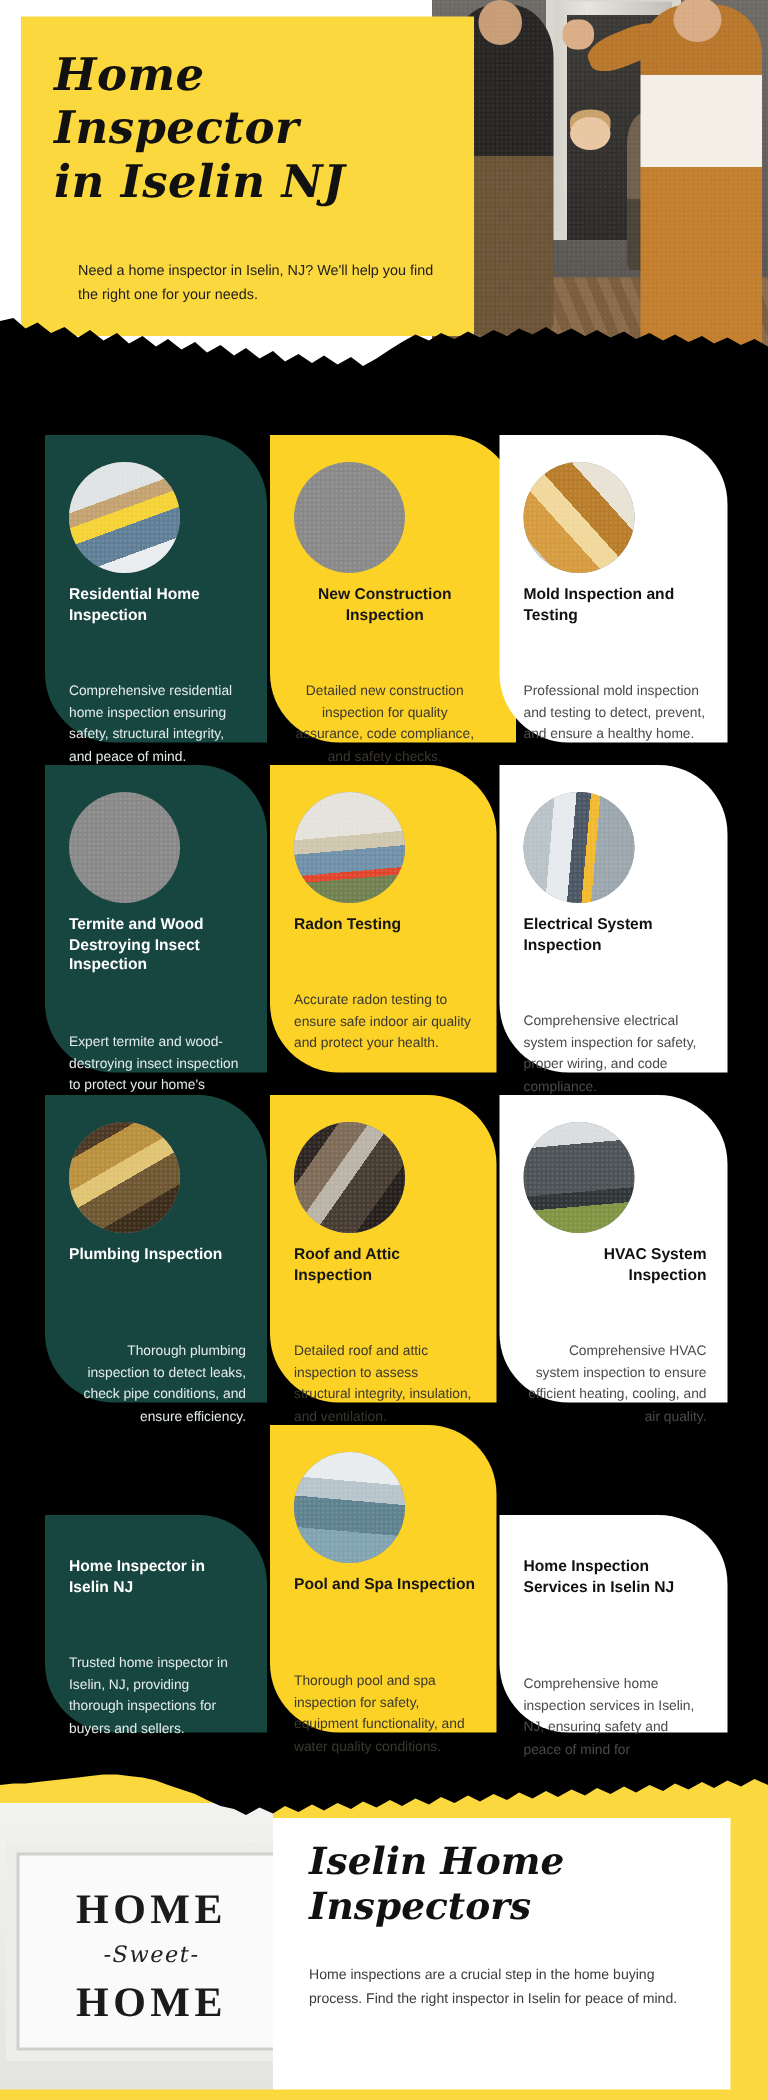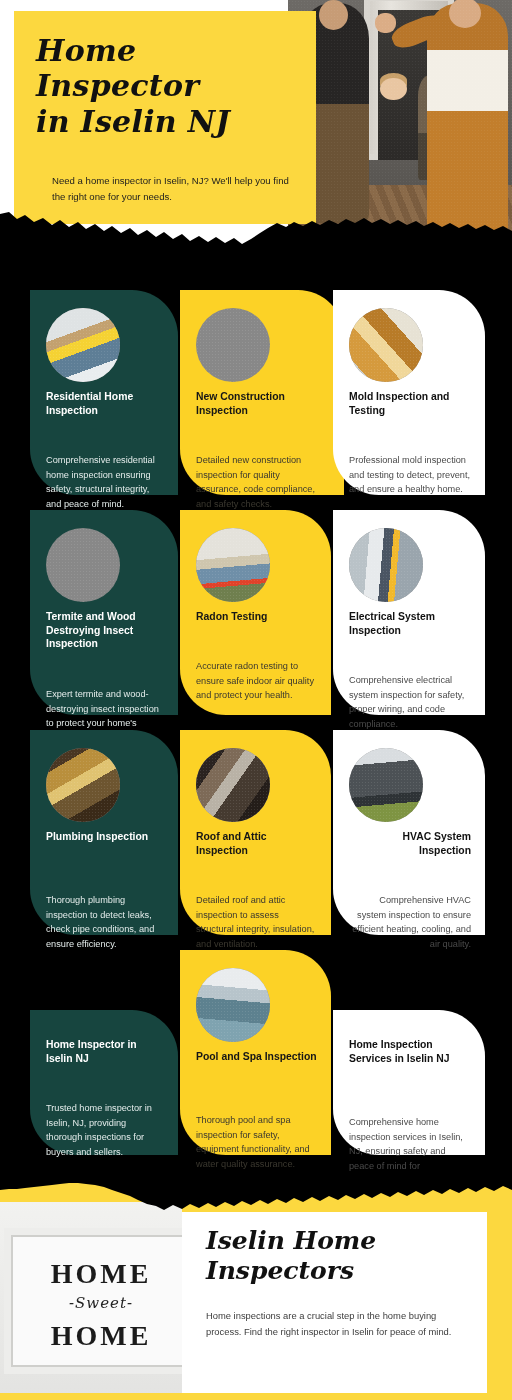--- a/index.html
+++ b/index.html
@@ -231,21 +231,21 @@
 
 <section id="grid">
     <div class="card teal r-diag" style="left: 30px; top: 40px; width: 148px; height: 205px;">
       <div class="card-img" style="left: 16px; top: 18px; width: 74px; height: 74px;">
         <div class="g" style="background: linear-gradient(160deg, rgb(223, 227, 228) 0px, rgb(223, 227, 228) 34%, rgb(195, 161, 111) 34%, rgb(195, 161, 111) 44%, rgb(245, 210, 51) 44%, rgb(245, 210, 51) 56%, rgb(94, 126, 150) 56%, rgb(94, 126, 150) 76%, rgb(233, 237, 239) 76%, rgb(233, 237, 239) 100%);"></div>
         <div class="dots"></div>
       </div>
       <div class="card-title" style="left: 16px; top: 100px; width: 118px;">Residential Home Inspection</div>
       <div class="card-body" style="left: 16px; top: 132px; width: 118px;">Comprehensive residential home inspection ensuring safety, structural integrity, and peace of mind.</div>
     </div>
-    <div class="card yellow r-diag" style="left: 180px; top: 40px; width: 164px; height: 205px;">
+    <div class="card yellow r-diag" style="left: 180px; top: 40px; width: 164px; height: 205px; text-align: center;">
       <div class="card-img" style="left: 16px; top: 18px; width: 74px; height: 74px;">
         <div class="g"></div>
         <div class="dots"></div>
       </div>
       <div class="card-title" style="left: 16px; top: 100px; width: 121px;">New Construction Inspection</div>
       <div class="card-body" style="left: 16px; top: 132px; width: 121px;">Detailed new construction inspection for quality assurance, code compliance, and safety checks.</div>
     </div>
     <div class="card white r-diag" style="left: 333px; top: 40px; width: 152px; height: 205px;">
       <div class="card-img" style="left: 16px; top: 18px; width: 74px; height: 74px;">
         <div class="g" style="background: linear-gradient(48deg, rgb(207, 207, 201) 0px, rgb(207, 207, 201) 16%, rgb(213, 154, 61) 16%, rgb(213, 154, 61) 38%, rgb(240, 215, 154) 38%, rgb(240, 215, 154) 52%, rgb(184, 123, 40) 52%, rgb(184, 123, 40) 70%, rgb(231, 226, 212) 70%, rgb(231, 226, 212) 100%);"></div>
@@ -277,21 +277,21 @@
       </div>
       <div class="card-title" style="left: 16px; top: 100px; width: 122px;">Electrical System Inspection</div>
       <div class="card-body" style="left: 16px; top: 132px; width: 122px;">Comprehensive electrical system inspection for safety, proper wiring, and code compliance.</div>
     </div>
     <div class="card teal r-diag" style="left: 30px; top: 480px; width: 148px; height: 205px;">
       <div class="card-img" style="left: 16px; top: 18px; width: 74px; height: 74px;">
         <div class="g" style="background: linear-gradient(150deg, rgb(74, 54, 34) 0px, rgb(74, 54, 34) 22%, rgb(185, 143, 60) 22%, rgb(185, 143, 60) 40%, rgb(224, 195, 113) 40%, rgb(224, 195, 113) 52%, rgb(109, 85, 48) 52%, rgb(109, 85, 48) 72%, rgb(58, 42, 24) 72%, rgb(58, 42, 24) 100%);"></div>
         <div class="dots"></div>
       </div>
       <div class="card-title" style="left: 16px; top: 100px; width: 118px;">Plumbing Inspection</div>
-      <div class="card-body" style="left: 16px; top: 132px; width: 118px;">Thorough plumbing inspection to detect leaks, check pipe conditions, and ensure efficiency.</div>
+      <div class="card-body" style="left: 16px; top: 132px; width: 118px; text-align: right;">Thorough plumbing inspection to detect leaks, check pipe conditions, and ensure efficiency.</div>
     </div>
     <div class="card yellow r-diag" style="left: 180px; top: 480px; width: 151px; height: 205px;">
       <div class="card-img" style="left: 16px; top: 18px; width: 74px; height: 74px;">
         <div class="g" style="background: linear-gradient(125deg, rgb(42, 35, 32) 0px, rgb(42, 35, 32) 24%, rgb(125, 106, 87) 24%, rgb(125, 106, 87) 40%, rgb(185, 178, 166) 40%, rgb(185, 178, 166) 52%, rgb(69, 58, 48) 52%, rgb(69, 58, 48) 74%, rgb(36, 29, 25) 74%, rgb(36, 29, 25) 100%);"></div>
         <div class="dots"></div>
       </div>
       <div class="card-title" style="left: 16px; top: 100px; width: 121px;">Roof and Attic Inspection</div>
       <div class="card-body" style="left: 16px; top: 132px; width: 121px;">Detailed roof and attic inspection to assess structural integrity, insulation, and ventilation.</div>
     </div>
     <div class="card white r-diag" style="left: 333px; top: 480px; width: 152px; height: 205px; text-align: right;">
@@ -305,21 +305,21 @@
     <div class="card teal r-diag" style="left: 30px; top: 760px; width: 148px; height: 145px;">
       <div class="card-title" style="left: 16px; top: 28px; width: 118px;">Home Inspector in Iselin NJ</div>
       <div class="card-body" style="left: 16px; top: 60px; width: 118px;">Trusted home inspector in Iselin, NJ, providing thorough inspections for buyers and sellers.</div>
     </div>
     <div class="card yellow r-diag" style="left: 180px; top: 700px; width: 151px; height: 205px;">
       <div class="card-img" style="left: 16px; top: 18px; width: 74px; height: 74px;">
         <div class="g" style="background: linear-gradient(185deg, rgb(233, 236, 238) 0px, rgb(233, 236, 238) 28%, rgb(183, 196, 203) 28%, rgb(183, 196, 203) 44%, rgb(93, 129, 143) 44%, rgb(93, 129, 143) 70%, rgb(127, 163, 176) 70%, rgb(127, 163, 176) 100%);"></div>
         <div class="dots"></div>
       </div>
       <div class="card-title" style="left: 16px; top: 100px; width: 121px;">Pool and Spa Inspection</div>
-      <div class="card-body" style="left: 16px; top: 132px; width: 121px;">Thorough pool and spa inspection for safety, equipment functionality, and water quality assurance.</div>
+      <div class="card-body" style="left: 16px; top: 132px; width: 121px;">Thorough pool and spa inspection for safety, equipment functionality, and water quality conditions.</div>
     </div>
     <div class="card white r-diag" style="left: 333px; top: 760px; width: 152px; height: 145px;">
       <div class="card-title" style="left: 16px; top: 28px; width: 122px;">Home Inspection Services in Iselin NJ</div>
       <div class="card-body" style="left: 16px; top: 74px; width: 122px;">Comprehensive home inspection services in Iselin, NJ, ensuring safety and peace of mind for homeowners.</div>
     </div>
   </section>
 
 <section id="footer">
   <div id="footer-photo">
     <div class="frame"></div>

